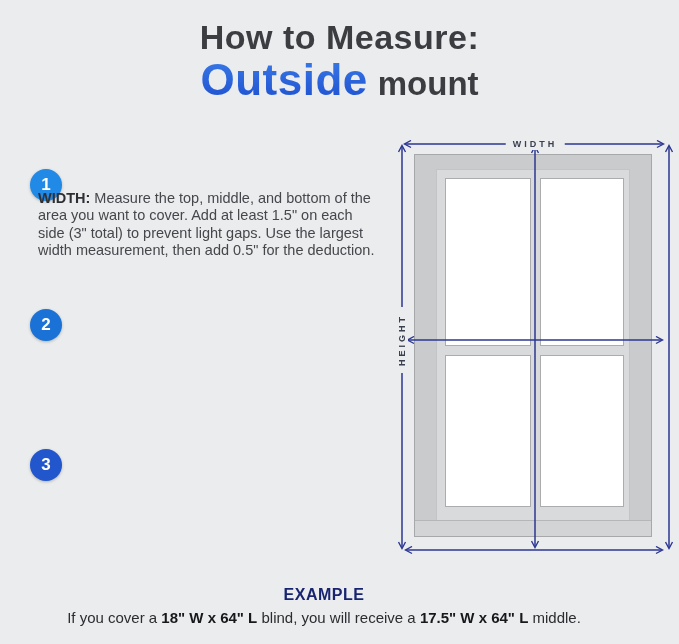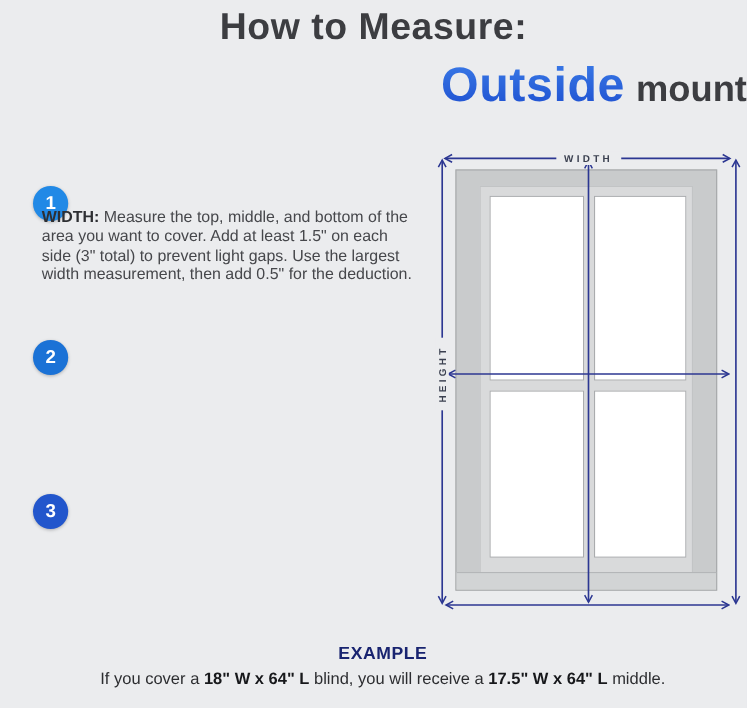--- a/index.html
+++ b/index.html
@@ -4,25 +4,25 @@
 <style>
   html,body{margin:0;padding:0;background:#ebecee;}
   .canvas{
     position:relative;width:679px;height:644px;overflow:hidden;
     background:#ebecee;
     font-family:"Liberation Sans",sans-serif;
     -webkit-font-smoothing:antialiased;
   }
 
   
-  .header{position:absolute;left:0;top:6px;width:679px;text-align:center;}
+  .header{position:absolute;left:0;top:19px;width:679px;text-align:center;}
   .title-line1{
     font-size:34px;font-weight:700;color:#3c3d41;letter-spacing:.5px;line-height:1.1;
   }
-  .title-line2{margin-top:12px;line-height:1.05;text-align:right;}
+  .title-line2{margin-top:1px;line-height:1.05;}
   .title-highlight{
     font-size:44px;font-weight:800;letter-spacing:.5px;
     background:linear-gradient(180deg,#3b7ce8 0%,#1d4ecf 100%);
     -webkit-background-clip:text;background-clip:text;
     color:#2057d6;-webkit-text-fill-color:transparent;
   }
   .title-suffix{font-size:33px;font-weight:600;color:#3c3d41;margin-left:10px;}
 
   
   .step-circle{
@@ -63,21 +63,21 @@
 
   .diagram svg{position:absolute;left:0;top:0;z-index:2;}
   .measure-label{
     position:absolute;z-index:3;background:#ebecee;padding:1px 7px;
     font-size:9px;font-weight:700;letter-spacing:3px;color:#3b4050;white-space:nowrap;
   }
   .width-label{left:147px;top:12px;transform:translate(-50%,-50%);}
   .height-label{left:14px;top:208px;transform:translate(-50%,-50%) rotate(-90deg);}
 
   
-  .example{position:absolute;left:0;top:586px;width:648px;text-align:center;margin-left:24px;}
+  .example{position:absolute;left:0;top:586px;width:648px;text-align:center;}
   .example-heading{font-size:16px;font-weight:700;color:#192470;letter-spacing:.5px;}
   .example-text{margin-top:5px;font-size:15px;color:#2c2d30;}
   .example-text b{color:#17181b;font-weight:700;}
 </style>
 </head>
 <body>
 
 <div class="canvas">
 
   <div class="header">

